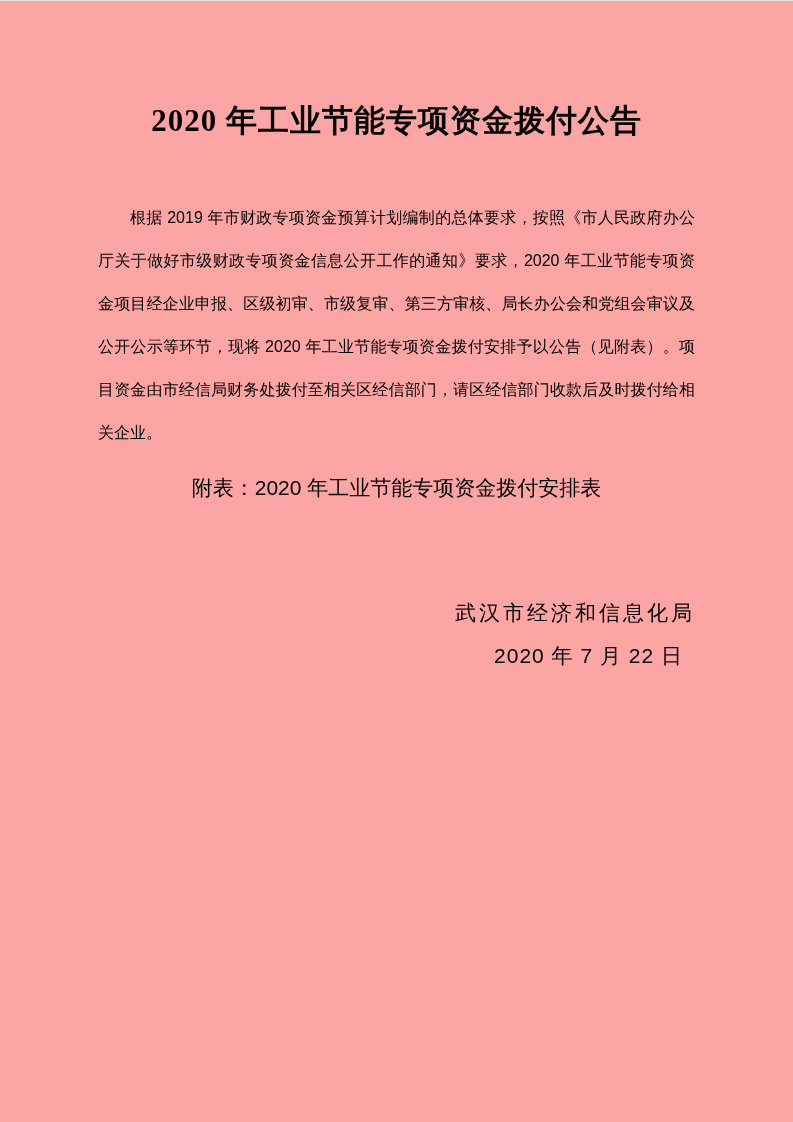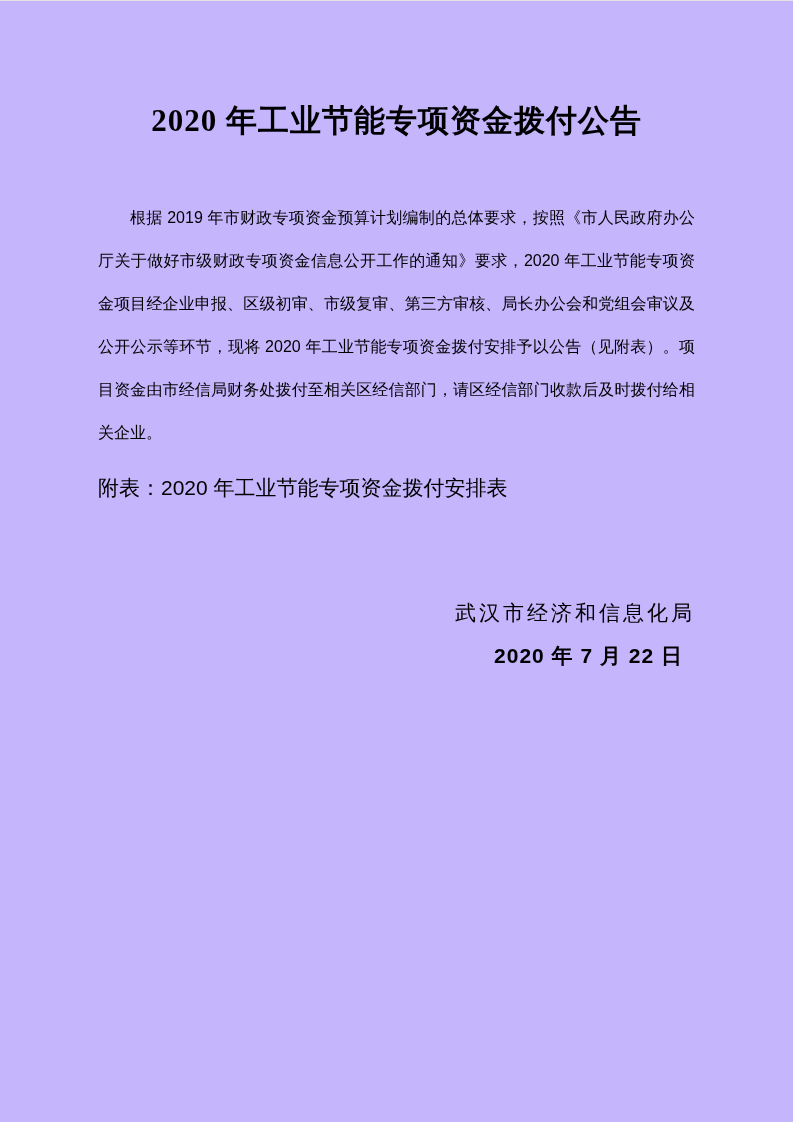--- a/index.html
+++ b/index.html
@@ -5,21 +5,21 @@
   * { margin: 0; padding: 0; box-sizing: border-box; }
   html, body {
     background: #ffffff;
     font-family: "Liberation Sans", "DejaVu Sans", sans-serif;
   }
   .page {
     position: relative;
     width: 793px;
     height: 1122px;
     margin: 0 auto;
-    background: #c4b5fd;
+    background: #fca5a5;
     color: #000000;
     border-top: 1px solid #e4e4e4;
     overflow: hidden;
   }
   .doc-title {
     margin-top: 101px;
     text-align: center;
     font-family: "Liberation Serif", "DejaVu Serif", serif;
     font-weight: bold;
     font-size: 31px;
@@ -37,37 +37,36 @@
     line-height: 43px;
     text-align: justify;
     text-justify: inter-character;
     text-indent: 2em;
     color: #000000;
   }
   .attachment-note {
     margin-top: 12px;
     font-size: 21px;
     line-height: 43px;
-    text-align: left;
+    text-align: center;
     color: #000000;
   }
   .signature-block {
     margin-top: 82px;
     text-align: right;
     font-size: 21px;
     line-height: 43px;
     color: #000000;
   }
   .signature-organization {
     letter-spacing: 3px;
   }
   .signature-date {
     padding-right: 12px;
     letter-spacing: 1px;
-    font-weight: bold;
   }
 </style>
 </head>
 <body>
 
 <div class="page">
   <h1 class="doc-title">2020 年工业节能专项资金拨付公告</h1>
 
   <div class="content">
     <p class="body-paragraph">根据 2019 年市财政专项资金预算计划编制的总体要求，按照《市人民政府办公厅关于做好市级财政专项资金信息公开工作的通知》要求，2020 年工业节能专项资金项目经企业申报、区级初审、市级复审、第三方审核、局长办公会和党组会审议及公开公示等环节，现将 2020 年工业节能专项资金拨付安排予以公告（见附表）。项目资金由市经信局财务处拨付至相关区经信部门，请区经信部门收款后及时拨付给相关企业。</p>

